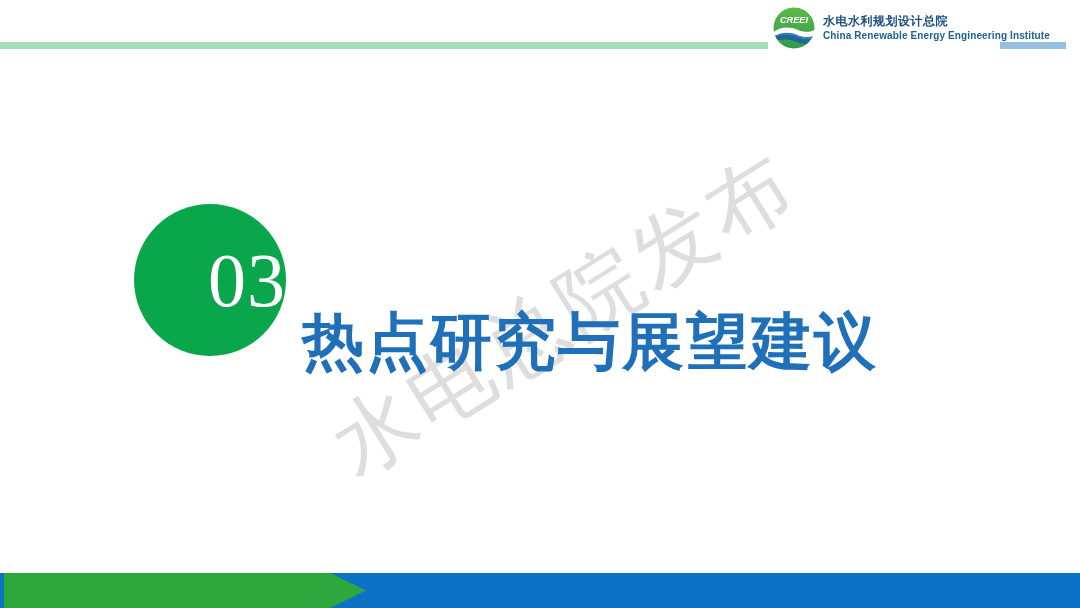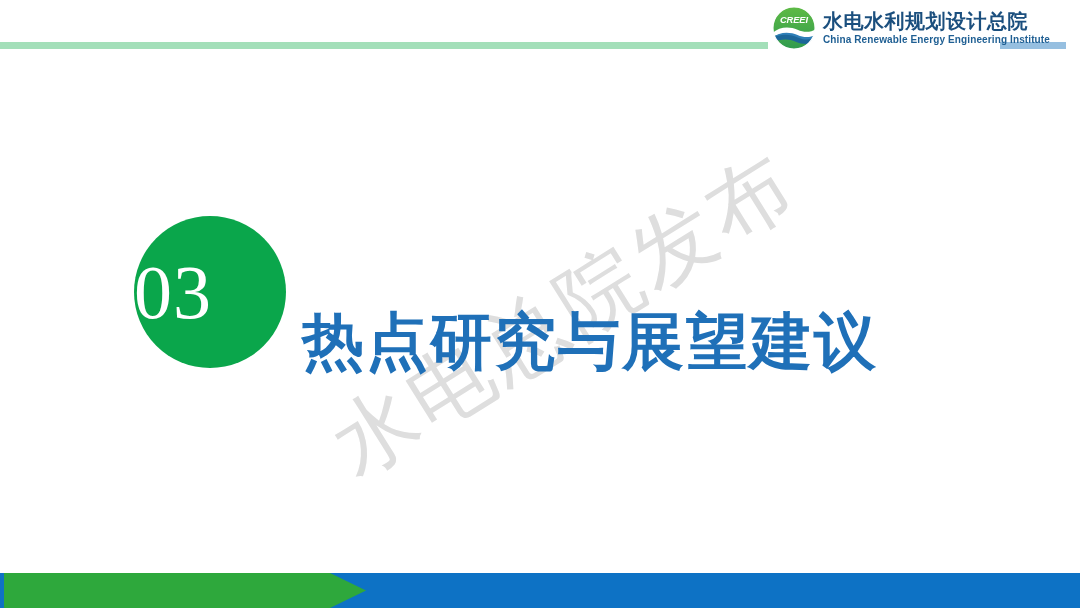--- a/index.html
+++ b/index.html
@@ -53,21 +53,21 @@
     flex: 0 0 44px;
     display: block;
   }
   .brand-text {
     display: flex;
     flex-direction: column;
     justify-content: center;
     line-height: 1;
   }
   .brand-cn {
-    font-size: 20px;
+    font-size: 12px;
     font-weight: bold;
     color: #1b4f7e;
     letter-spacing: 0.5px;
     white-space: nowrap;
   }
   .brand-en {
     margin-top: 4px;
     font-size: 10px;
     font-weight: bold;
     color: #1f5f93;
@@ -95,28 +95,28 @@
     color: #dedede;
     letter-spacing: 5px;
     white-space: nowrap;
     font-weight: 400;
   }
 
   
   .section-badge {
     position: absolute;
     left: 134px;
-    top: 216px;
+    top: 204px;
     width: 152px;
     height: 152px;
     border-radius: 50%;
     background: #0aa64b;
     display: flex;
     align-items: center;
-    justify-content: flex-start;
+    justify-content: flex-end;
     z-index: 3;
   }
   .section-badge-number {
     font-family: "Liberation Serif", "DejaVu Serif", serif;
     font-size: 76px;
     color: #ffffff;
     line-height: 1;
     letter-spacing: 1px;
     font-weight: 400;
   }

